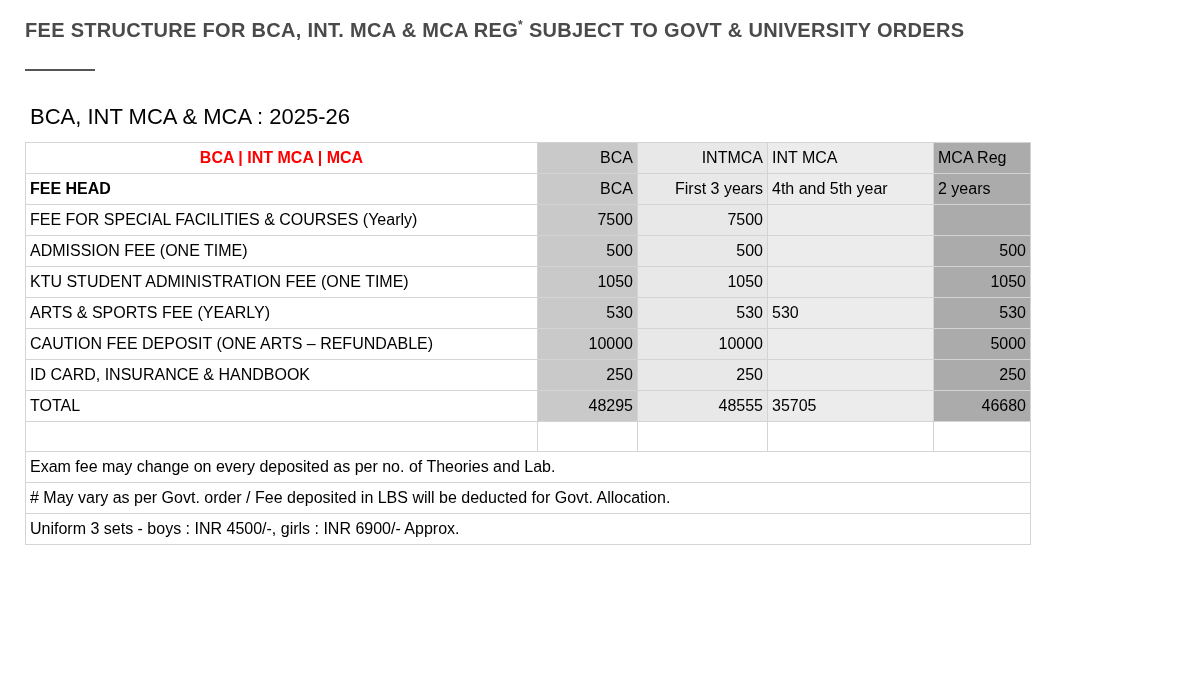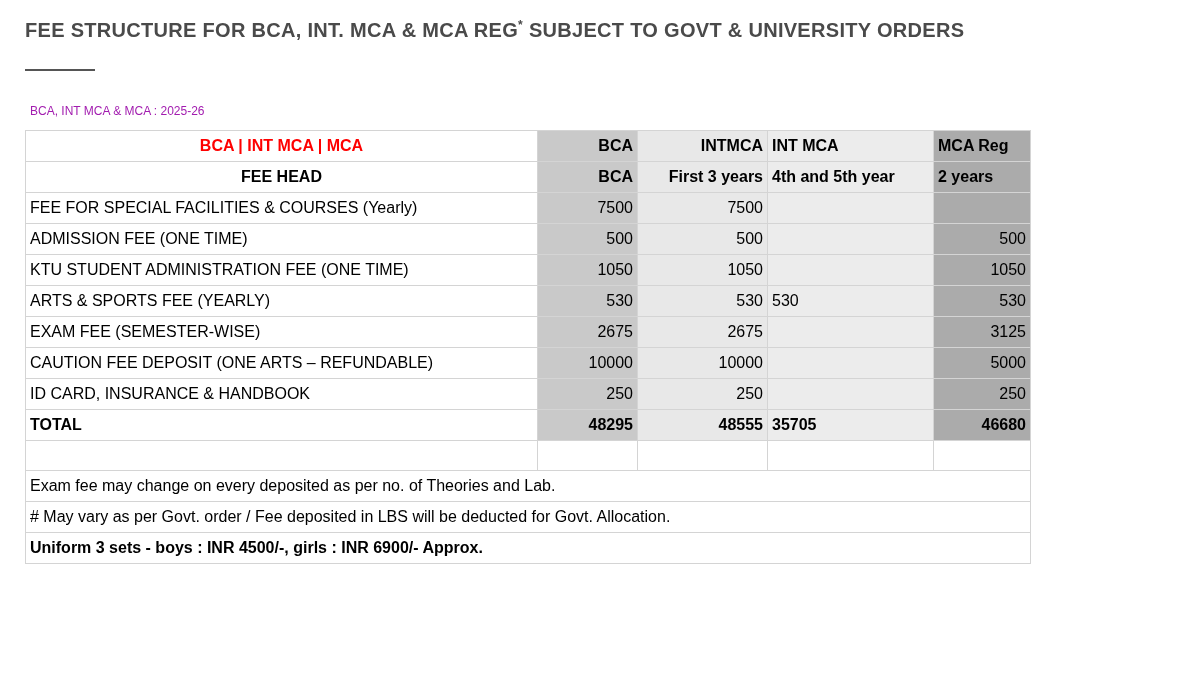--- a/index.html
+++ b/index.html
@@ -22,42 +22,42 @@
     font-size:20px;font-weight:700;color:var(--title-gray);
     letter-spacing:.3px;white-space:nowrap;
   }
   .page-title sup{font-size:12px;}
   .title-divider{
     margin:27px 0 0 25px;width:70px;height:0;
     border-top:2px solid #555555;
   }
   .section-subtitle{
     margin:33px 0 0 30px;
-    font-size:12px;font-weight:400;color:#a21caf;white-space:nowrap;
+    font-size:22px;font-weight:400;color:#000000;white-space:nowrap;
   }
   table.fee-table{
     border-collapse:collapse;table-layout:fixed;
     margin:12px 0 16px 25px;width:1005px;border-radius:31px;
   }
   .fee-table td{
     border:1px solid var(--grid-border);
     height:30px;padding:0 4px;
     font-size:16px;line-height:30px;
     overflow:hidden;white-space:nowrap;
     background:#ffffff;text-align:left;
   }
   .fee-table td.c-head{text-align:left;}
   .fee-table td.red-head{color:var(--accent-red);font-weight:700;text-align:center;}
-  .fee-table td.center-bold{font-weight:700;text-align:center;}
+  .fee-table td.center-bold{font-weight:700;text-align:left;}
   .fee-table td.col-bca{background:var(--col-bca-bg);text-align:right;}
   .fee-table td.col-intmca{background:var(--col-intmca-bg);text-align:right;}
   .fee-table td.col-intmca45{background:var(--col-intmca45-bg);text-align:left;}
   .fee-table td.col-mcareg{background:var(--col-mcareg-bg);text-align:right;}
   .fee-table td.align-left{text-align:left;}
-  .fee-table td.bold{font-weight:700;}
+  .fee-table td.bold{font-weight:400;}
   .fee-table tr.empty-row td{background:#ffffff;}
   .fee-table tr.note-row td{text-align:left;background:#ffffff;}
 </style>
 </head>
 <body>
 
 <h1 class="page-title"><span>FEE STRUCTURE FOR BCA, INT. MCA &amp; MCA REG</span><sup>*</sup><span> SUBJECT TO GOVT &amp; UNIVERSITY ORDERS</span></h1>
 
 <div class="title-divider"></div>
 
@@ -111,27 +111,20 @@
     <td class="col-mcareg">1050</td>
   </tr>
   <tr>
     <td class="c-head">ARTS &amp; SPORTS FEE (YEARLY)</td>
     <td class="col-bca">530</td>
     <td class="col-intmca">530</td>
     <td class="col-intmca45">530</td>
     <td class="col-mcareg">530</td>
   </tr>
   <tr>
-    <td class="c-head">EXAM FEE (SEMESTER-WISE)</td>
-    <td class="col-bca">2675</td>
-    <td class="col-intmca">2675</td>
-    <td class="col-intmca45"></td>
-    <td class="col-mcareg">3125</td>
-  </tr>
-  <tr>
     <td class="c-head">CAUTION FEE DEPOSIT (ONE ARTS – REFUNDABLE)</td>
     <td class="col-bca">10000</td>
     <td class="col-intmca">10000</td>
     <td class="col-intmca45"></td>
     <td class="col-mcareg">5000</td>
   </tr>
   <tr>
     <td class="c-head">ID CARD, INSURANCE &amp; HANDBOOK</td>
     <td class="col-bca">250</td>
     <td class="col-intmca">250</td>

